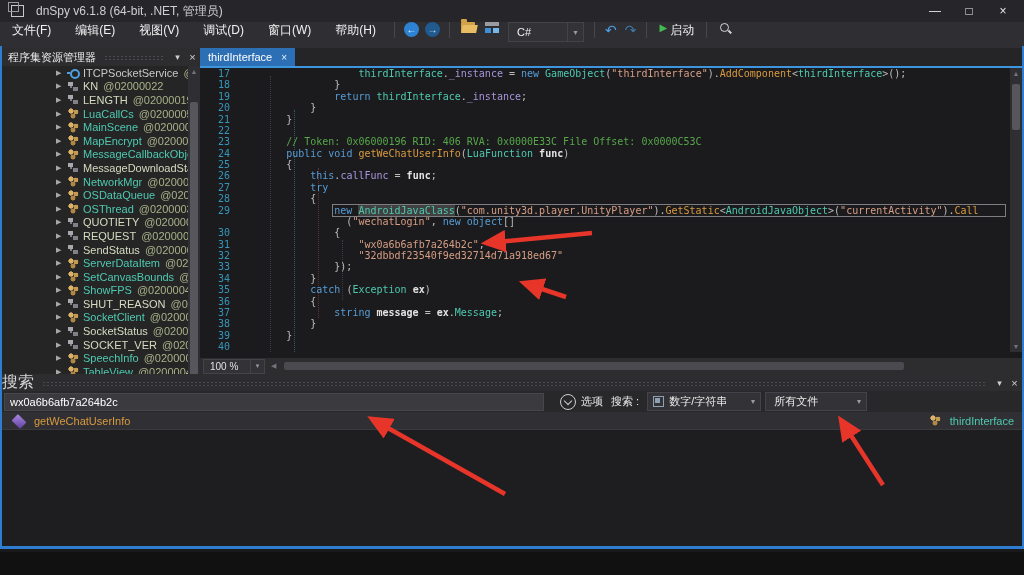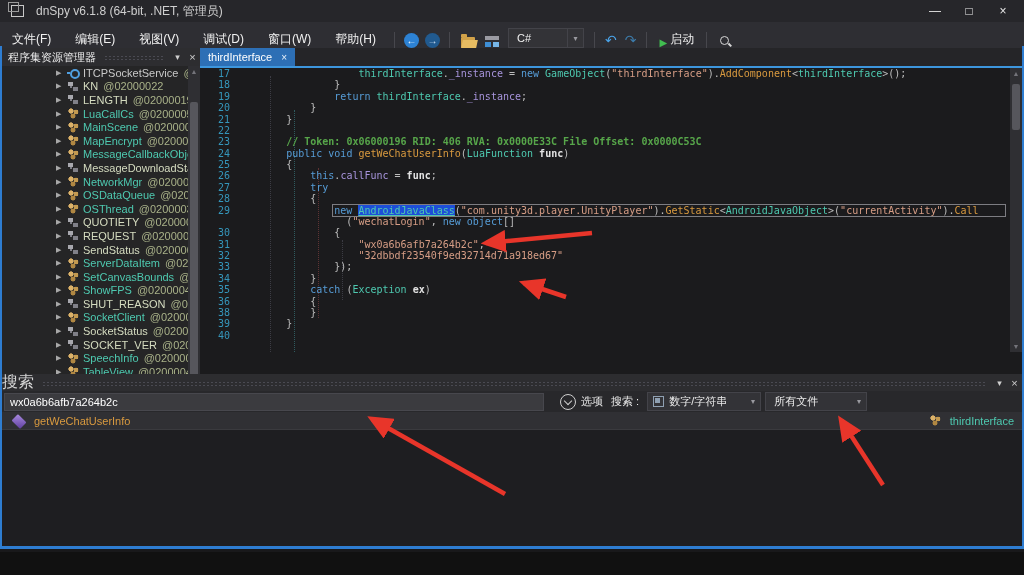--- a/index.html
+++ b/index.html
@@ -6,21 +6,21 @@
   #app{position:relative;width:1024px;height:552px;background:#242427;overflow:hidden;
        font-family:"Liberation Sans",sans-serif;color:#d4d4d4;-webkit-font-smoothing:antialiased;}
   
   .titlebar{position:absolute;left:0;top:0;width:1024px;height:22px;background:#26262a;display:flex;align-items:center;}
   .appicon{width:11px;height:10px;border:1px solid #c8c8c8;margin-left:11px;position:relative;background:#26262a;}
   .appicon::before{content:"";position:absolute;left:-4px;top:-4px;width:9px;height:8px;border:1px solid #9a9a9a;}
   .wtitle{margin-left:12px;font-size:12px;color:#cfcfcf;}
   .wincontrols{position:absolute;right:4px;top:0;height:22px;display:flex;}
   .winbtn{width:34px;height:22px;display:flex;align-items:center;justify-content:center;font-size:12px;color:#e8e8e8;}
   
-  .menubar{position:absolute;left:0;top:22px;width:1024px;height:26px;background:#2e2e33;display:flex;align-items:flex-end;font-size:12px;}
+  .menubar{position:absolute;left:0;top:22px;width:1024px;height:26px;background:#2e2e33;display:flex;align-items:flex-start;font-size:12px;}
   .menuitem{padding:0 12px;color:#f1f1f1;}
   .tsep{width:1px;height:16px;background:#47474d;margin:0 6px;}
   .navcircle{width:15px;height:15px;border-radius:50%;display:flex;align-items:center;justify-content:center;
              color:#fff;font-size:10px;margin:0 3px;line-height:15px;}
   .nav-back{background:#2d82d4;} .nav-fwd{background:#215a8f;color:#cfe2f4;}
   .i-folder{width:14px;height:11px;background:#d2a249;border-radius:1px;position:relative;margin:0 5px;}
   .i-folder::before{content:"";position:absolute;left:0;top:-3px;width:6px;height:3px;background:#d2a249;border-radius:1px 1px 0 0;}
   .i-folder::after{content:"";position:absolute;left:1px;top:3px;right:-2px;bottom:0;background:#e7bc62;transform:skewX(-12deg);}
   .i-module{width:14px;height:12px;margin:0 5px;background:
      linear-gradient(#9a9aa2,#9a9aa2) 0 0/14px 4px no-repeat,
@@ -80,22 +80,22 @@
   .tabstrip{position:absolute;left:0;top:0;right:0;height:18px;background:#252528;}
   .tab{position:absolute;left:0;top:0;height:18px;background:#2d6fb5;display:flex;align-items:center;padding:0 8px;}
   .tab .tlabel{font-size:11px;color:#fff;}
   .tab .tclose{margin-left:9px;color:#e8f1fa;font-size:10px;}
   .tabline{position:absolute;left:0;top:18px;right:0;height:2px;background:#3d96dd;}
   .code{position:absolute;left:0;top:20px;right:14px;height:284.5px;overflow:hidden;}
   .crow{position:relative;display:flex;height:11.38px;line-height:11.38px;font-family:"DejaVu Sans Mono",monospace;font-size:10px;white-space:pre;}
   .gut{flex:0 0 30px;text-align:right;padding-right:8px;color:#3596bb;}
   .ctext{white-space:pre;}
   .tk-p{color:#bdbdbd;} .tk-k{color:#569CD6;} .tk-t{color:#4EC9B0;} .tk-m{color:#d99a3f;}
-  .tk-s{color:#D69D85;} .tk-f{color:#a895dd;} .tk-c{color:#57A64A;font-weight:bold;} .tk-b{color:#e2e2e2;font-weight:bold;margin-top:8px;}
-  .tk-x{color:#4EC9B0;background:#1d4ed8;text-decoration:underline;}
+  .tk-s{color:#D69D85;} .tk-f{color:#a895dd;} .tk-c{color:#57A64A;} .tk-b{color:#e2e2e2;font-weight:bold;margin-top:8px;}
+  .tk-x{color:#4EC9B0;background:#404040;}
   .linebox{position:absolute;left:132px;right:2px;top:-1px;bottom:-1px;border:1px solid #7d7d82;}
   .guide{position:absolute;width:0;border-left:1px dotted #3c3c44;}
   .ed-vscroll{right:0;top:20px;height:284px;}
   .zoombar{position:absolute;left:0;right:0;bottom:0;height:16px;background:#2d2d30;display:flex;align-items:center;}
   .zoombox{height:13px;background:#333337;border:1px solid #434349;font-size:10px;color:#e0e0e0;
            display:flex;align-items:center;padding:0 6px;margin-left:3px;width:34px;}
   .zoomarr{height:13px;width:13px;background:#333337;border:1px solid #434349;border-left:none;color:#9a9aa0;
            font-size:7px;display:flex;align-items:center;justify-content:center;}
   .zleft{color:#73737a;font-size:7px;margin-left:6px;}
   .zthumb{height:8px;background:#4a4a50;border-radius:2px;flex:0 0 620px;margin-left:8px;}
@@ -435,28 +435,35 @@
         <div class="crow"><span class="gut">28</span><span class="ctext"><span class="tk-p">            {</span></span></div>
         <div class="crow"><i class="linebox"></i><span class="gut">29</span><span class="ctext"><span class="tk-p">                </span><span class="tk-k">new</span><span class="tk-p"> </span><span class="tk-x">AndroidJavaClass</span><span class="tk-p">(</span><span class="tk-s">"com.unity3d.player.UnityPlayer"</span><span class="tk-p">).</span><span class="tk-m">GetStatic</span><span class="tk-p">&lt;</span><span class="tk-t">AndroidJavaObject</span><span class="tk-p">&gt;(</span><span class="tk-s">"currentActivity"</span><span class="tk-p">).</span><span class="tk-m">Call</span></span></div>
         <div class="crow"><span class="gut"></span><span class="ctext"><span class="tk-p">                  (</span><span class="tk-s">"wechatLogin"</span><span class="tk-p">, </span><span class="tk-k">new</span><span class="tk-p"> </span><span class="tk-k">object</span><span class="tk-p">[]</span></span></div>
         <div class="crow"><span class="gut">30</span><span class="ctext"><span class="tk-p">                {</span></span></div>
         <div class="crow"><span class="gut">31</span><span class="ctext"><span class="tk-p">                    </span><span class="tk-s">"wx0a6b6afb7a264b2c"</span><span class="tk-p">,</span></span></div>
         <div class="crow"><span class="gut">32</span><span class="ctext"><span class="tk-p">                    </span><span class="tk-s">"32dbbdf23540f9ed32714d71a918ed67"</span></span></div>
         <div class="crow"><span class="gut">33</span><span class="ctext"><span class="tk-p">                });</span></span></div>
         <div class="crow"><span class="gut">34</span><span class="ctext"><span class="tk-p">            }</span></span></div>
         <div class="crow"><span class="gut">35</span><span class="ctext"><span class="tk-p">            </span><span class="tk-k">catch</span><span class="tk-p"> (</span><span class="tk-t">Exception</span><span class="tk-p"> </span><span class="tk-b">ex</span><span class="tk-p">)</span></span></div>
         <div class="crow"><span class="gut">36</span><span class="ctext"><span class="tk-p">            {</span></span></div>
+        <div class="crow"><span class="gut">37</span><span class="ctext"><span class="tk-p">                </span><span class="tk-k">string</span><span class="tk-p"> </span><span class="tk-b">message</span><span class="tk-p"> = </span><span class="tk-b">ex</span><span class="tk-p">.</span><span class="tk-t">Message</span><span class="tk-p">;</span></span></div>
         <div class="crow"><span class="gut">38</span><span class="ctext"><span class="tk-p">            }</span></span></div>
         <div class="crow"><span class="gut">39</span><span class="ctext"><span class="tk-p">        }</span></span></div>
         <div class="crow"><span class="gut">40</span><span class="ctext"></span></div>
       </div>
     <div class="vscroll ed-vscroll">
       <span class="arr" style="top:0;">▲</span>
       <div class="vthumb" style="top:16px;height:46px;"></div>
       <span class="arr" style="bottom:0;">▼</span>
+    </div>
+    <div class="zoombar">
+      <div class="zoombox">100 %</div>
+      <div class="zoomarr">▾</div>
+      <span class="zleft">◀</span>
+      <div class="zthumb"></div>
     </div>
   </div>
 
   <div class="searchpanel">
     <div class="shead">
       <span class="ptitle">搜索</span>
       <span class="dots"></span>
       <span class="pbtn">▾</span>
       <span class="pbtn" style="font-size:11px;">×</span>
     </div>

